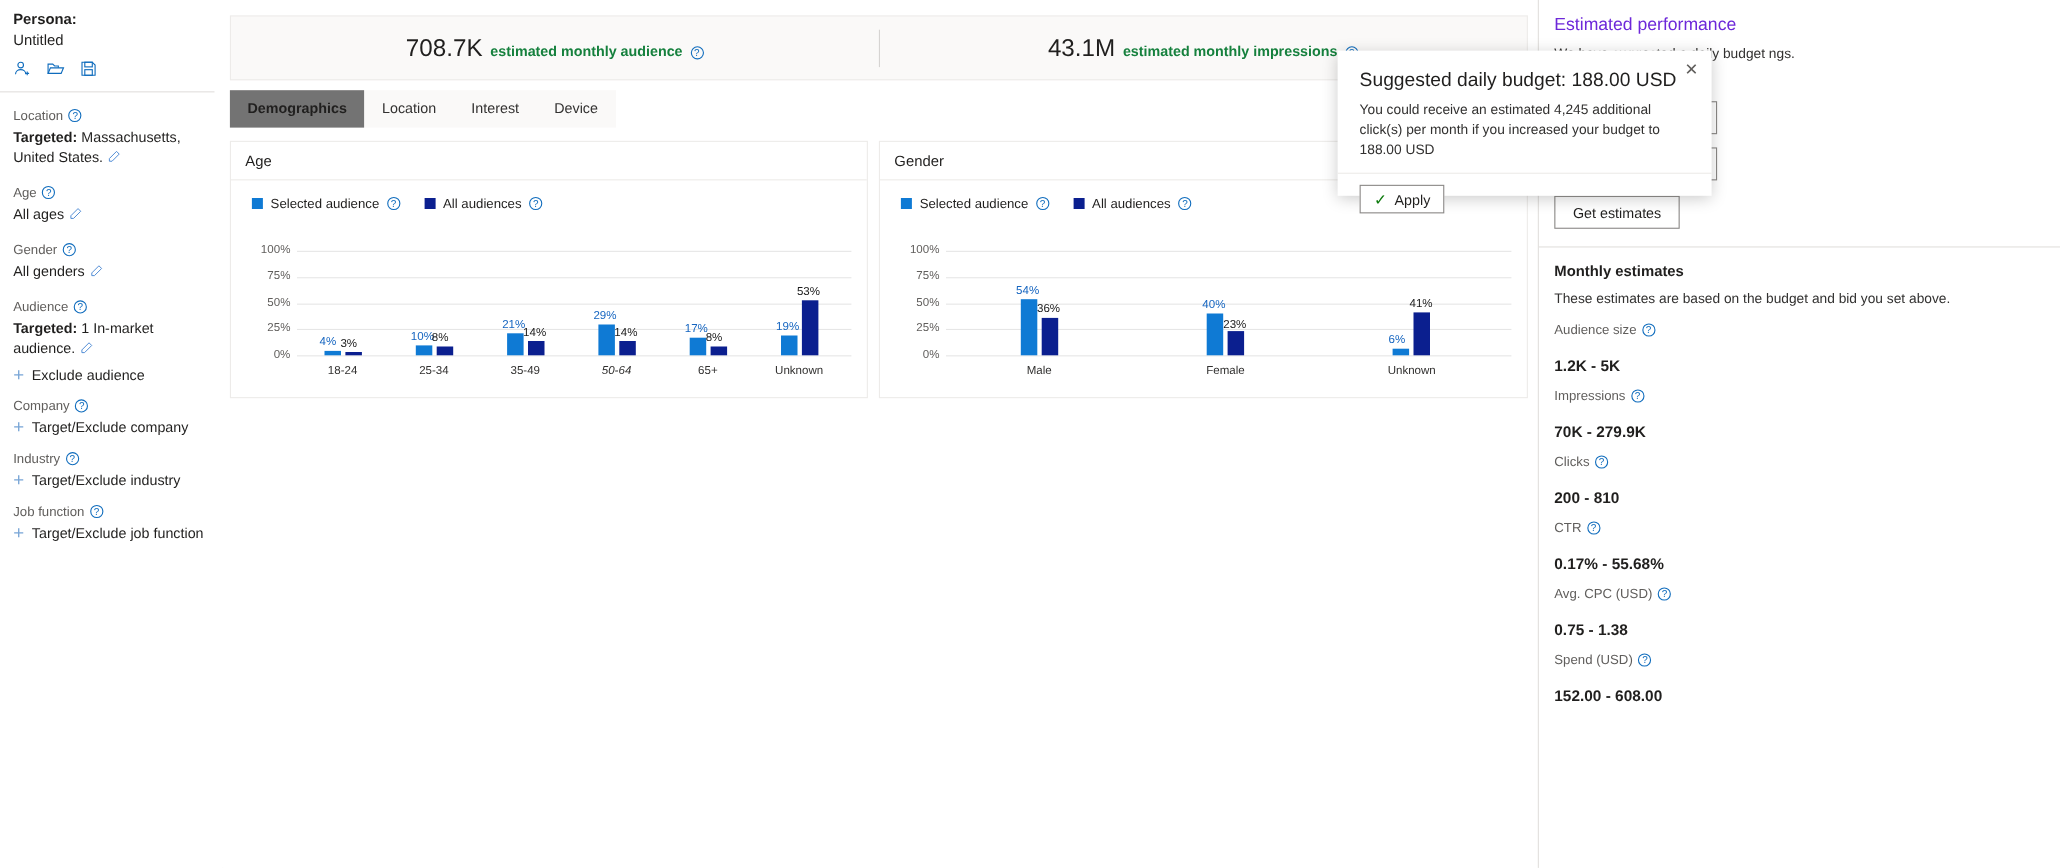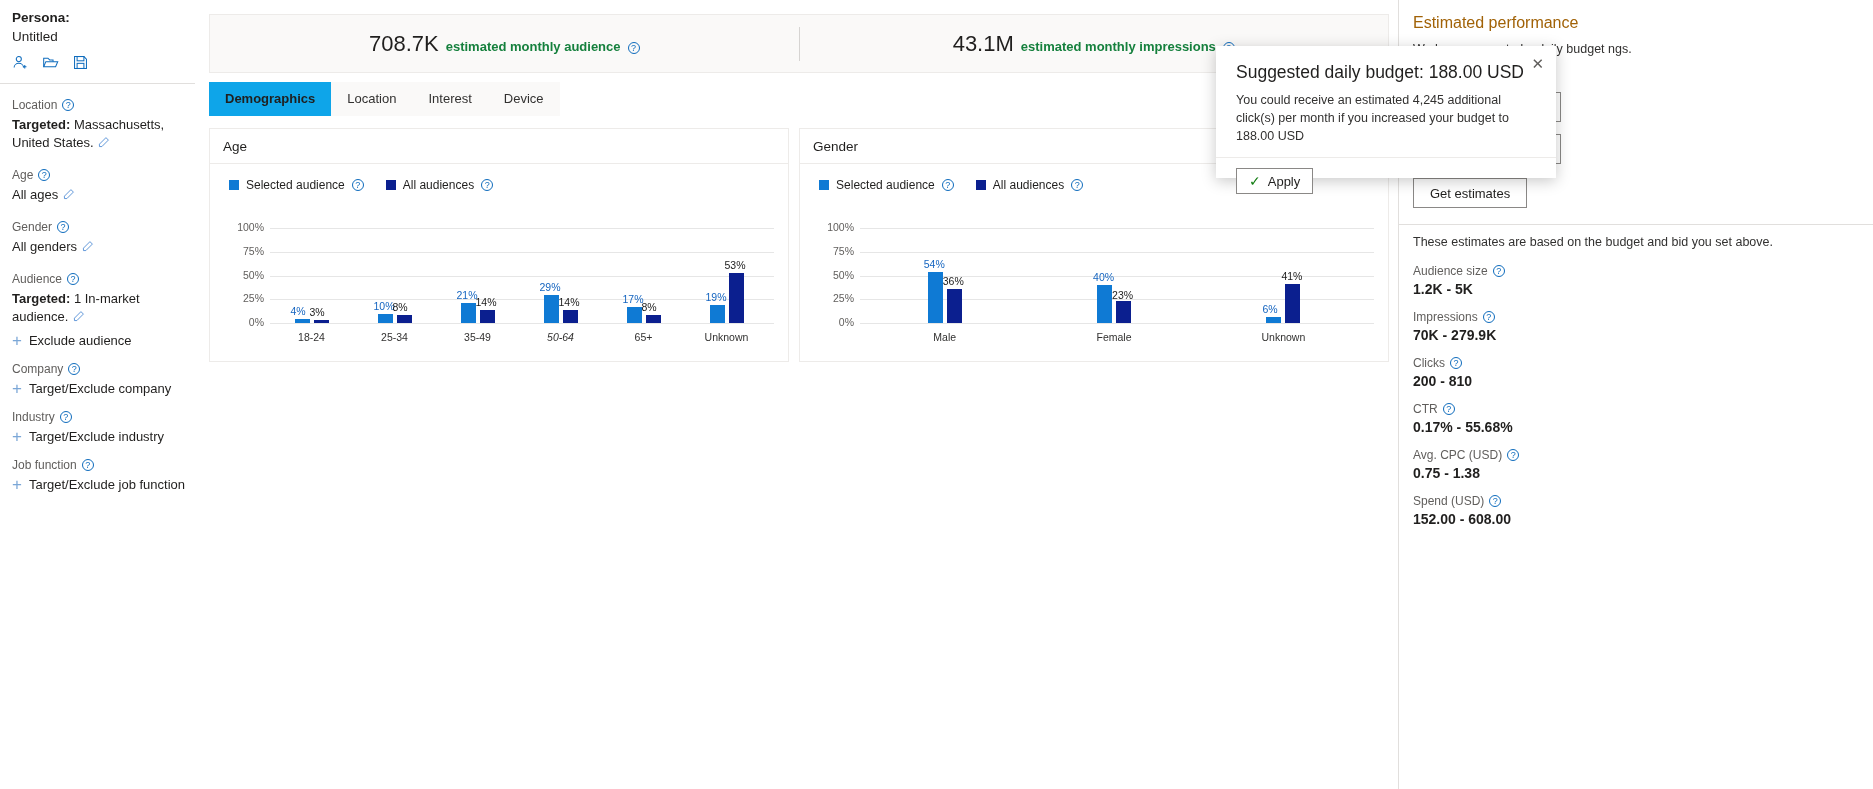--- a/index.html
+++ b/index.html
@@ -42,21 +42,21 @@
   }
   .metric { flex:1; display:flex; align-items:baseline; justify-content:center; gap:7px;}
   .metric-num { font-size:22px; color:#201f1e; font-weight:400;}
   .metric-txt { font-size:13px; color:#15803d; font-weight:bold;}
   .vdiv { width:1px; height:34px; background:#d6d4d2;}
 
   .tabs { position:absolute; left:14px; top:82px; height:34px; display:flex;
           background:#faf9f8; }
   .tab { padding:0 16px; height:34px; line-height:34px; font-size:13px;
          color:#323130; cursor:pointer; }
-  .tab.active { background:#0ea5e9; color:#201f1e; font-weight:bold; }
+  .tab.active { background:#737373; color:#201f1e; font-weight:bold; }
 
   .panels { position:absolute; left:14px; top:128px; width:1180px; height:234px; display:flex; }
   .panel { border:1px solid #edebe9; background:#fff; position:relative; }
   .panel-head { height:35px; border-bottom:1px solid #edebe9; display:flex;
                 align-items:center; justify-content:space-between; padding:0 13px; }
   .panel-title { font-size:13.5px; color:#201f1e; }
   .panel-body { position:relative; height:198px; }
 
   .legend { display:flex; gap:22px; padding:14px 0 0 19px; align-items:center;}
   .lg { display:flex; align-items:center; gap:7px; font-size:12px; color:#201f1e;}
@@ -81,32 +81,32 @@
   .pop-btn { margin:10px 0 0 20px; height:26px; border:1px solid #8a8886; background:#fff;
              display:inline-flex; align-items:center; gap:7px; padding:0 12px;
              font-size:13px; color:#201f1e; cursor:pointer;}
   .pop-close { position:absolute; right:12px; top:10px; font-size:15px; color:#605e5c;
                cursor:pointer; line-height:1;}
   .check { color:#107c10; font-size:14px; }
 
   
   #right { position:absolute; left:1398px; top:0; width:475px; height:789px;
            background:#fff; border-left:1px solid #e1dfdd; padding:0 14px; }
-  .rp-title { font-size:16px; color:#a16207; margin-top:14px;}
+  .rp-title { font-size:16px; color:#6d28d9; margin-top:14px;}
   .rp-sub { font-size:12.5px; color:#323130; margin-top:8px; line-height:18px;}
   .rp-field { margin-top:12px; }
   .rp-input { width:148px; height:30px; border:1px solid #8a8886; background:#fff;
               font-size:13px; padding:0 8px; color:#201f1e; }
   .rp-btn { margin-top:14px; height:30px; border:1px solid #8a8886; background:#fff;
             padding:0 16px; font-size:13px; color:#201f1e; cursor:pointer;}
   .rp-divider { height:1px; background:#e1dfdd; margin:16px -14px 0 -14px;}
   .rp-sec { font-weight:bold; font-size:13.5px; margin-top:14px; color:#201f1e;}
   .est-row { margin-top:13px; }
   .est-lbl { font-size:12px; color:#605e5c; display:flex; align-items:center; gap:5px;}
-  .est-val { font-size:14px; color:#201f1e; margin-top:3px; font-weight:bold;}
+  .est-val { font-size:14px; color:#201f1e; margin-top:17px; font-weight:bold;}
 </style>
 </head>
 <body>
 
 <div id="sidebar">
   <div class="persona-title">Persona:</div>
   <div class="persona-name">Untitled</div>
   <div class="persona-icons">
     <span class="pi">
       <svg viewBox="0 0 20 20" width="17" height="17" fill="none" stroke="#0f6cbd" stroke-width="1.2">
@@ -384,20 +384,21 @@
     <span>ngs.</span>
   </div>
   <div class="rp-field" style="margin-top:34px;">
     <input class="rp-input" value="" style="">
   </div>
   <div class="rp-field">
     <input class="rp-input" value="188" style="">
   </div>
   <button class="rp-btn">Get estimates</button>
   <div class="rp-divider"></div>
+  <div class="rp-sec">Monthly estimates</div>
   <div class="rp-sub">These estimates are based on the budget and bid you set above.</div>
 
   <div class="est-row">
     <div class="est-lbl">
       <span>Audience size</span>
       <span class="qmark">?</span>
     </div>
     <div class="est-val">1.2K - 5K</div>
   </div>
   <div class="est-row">

